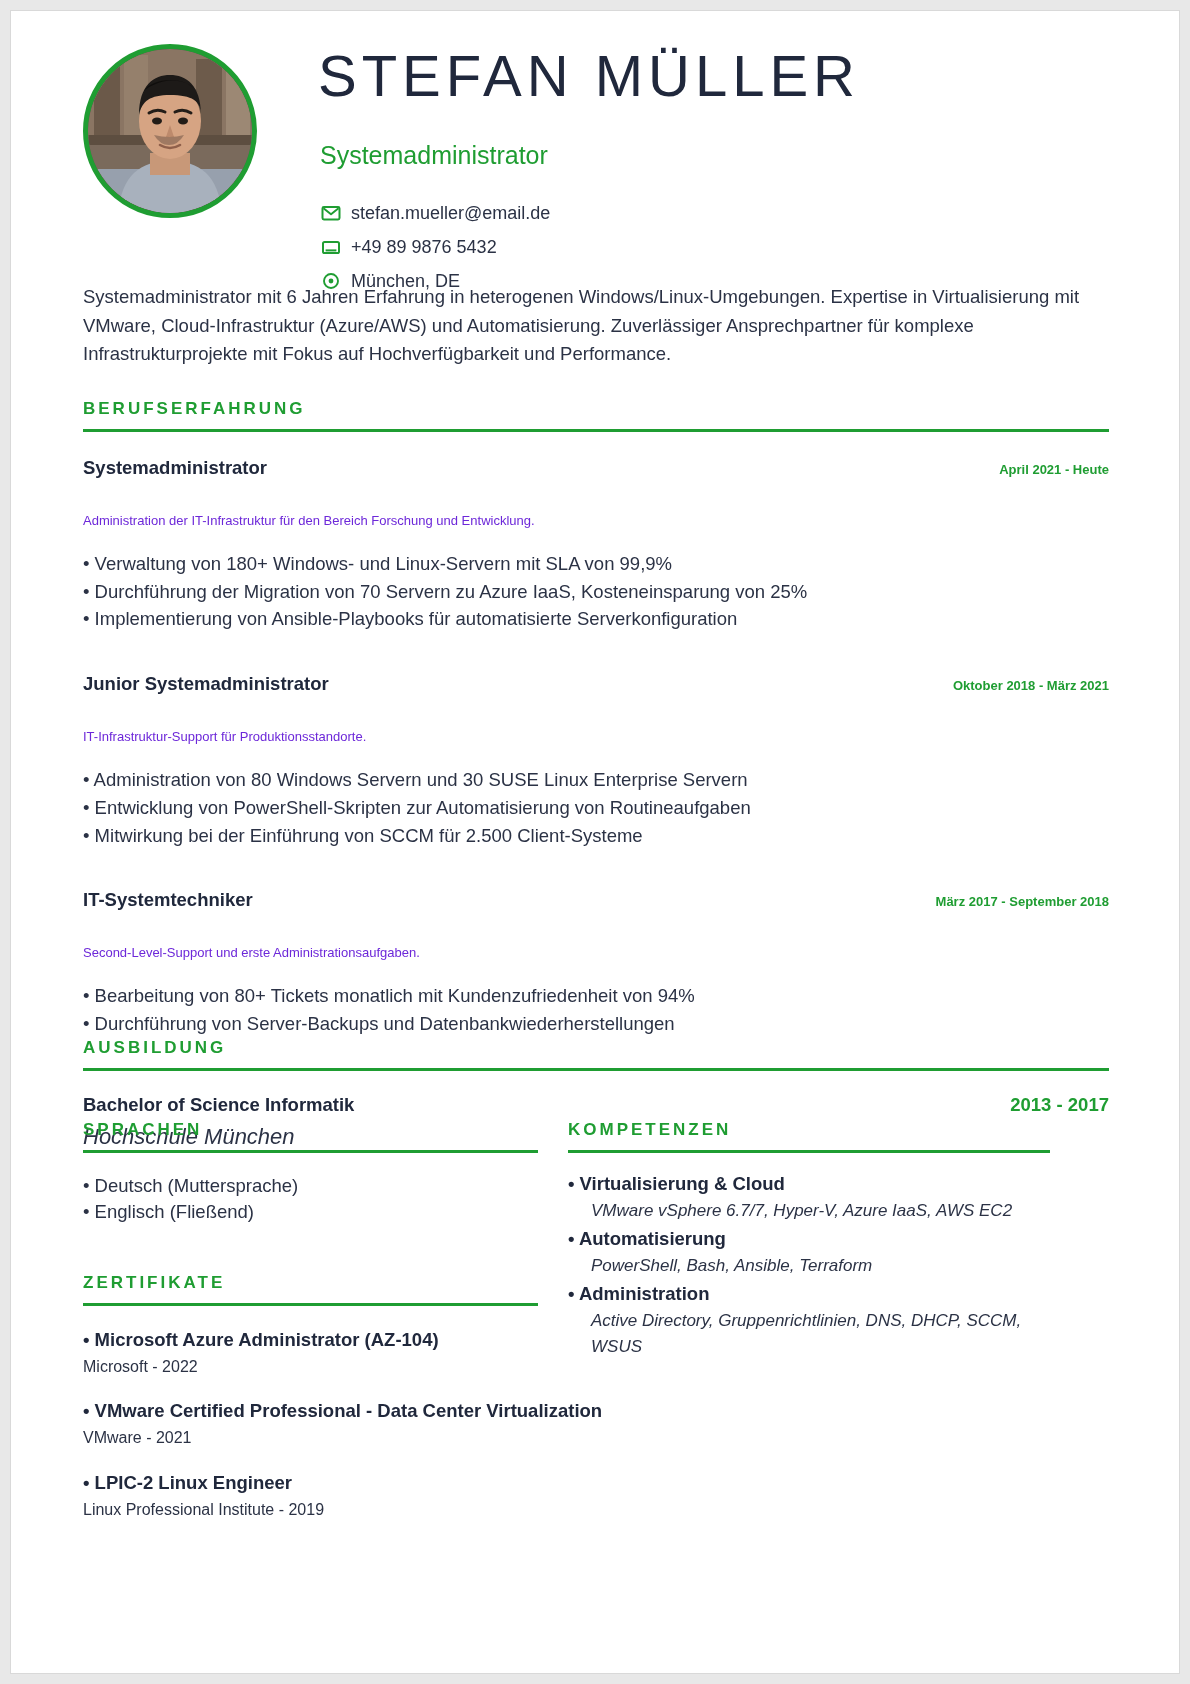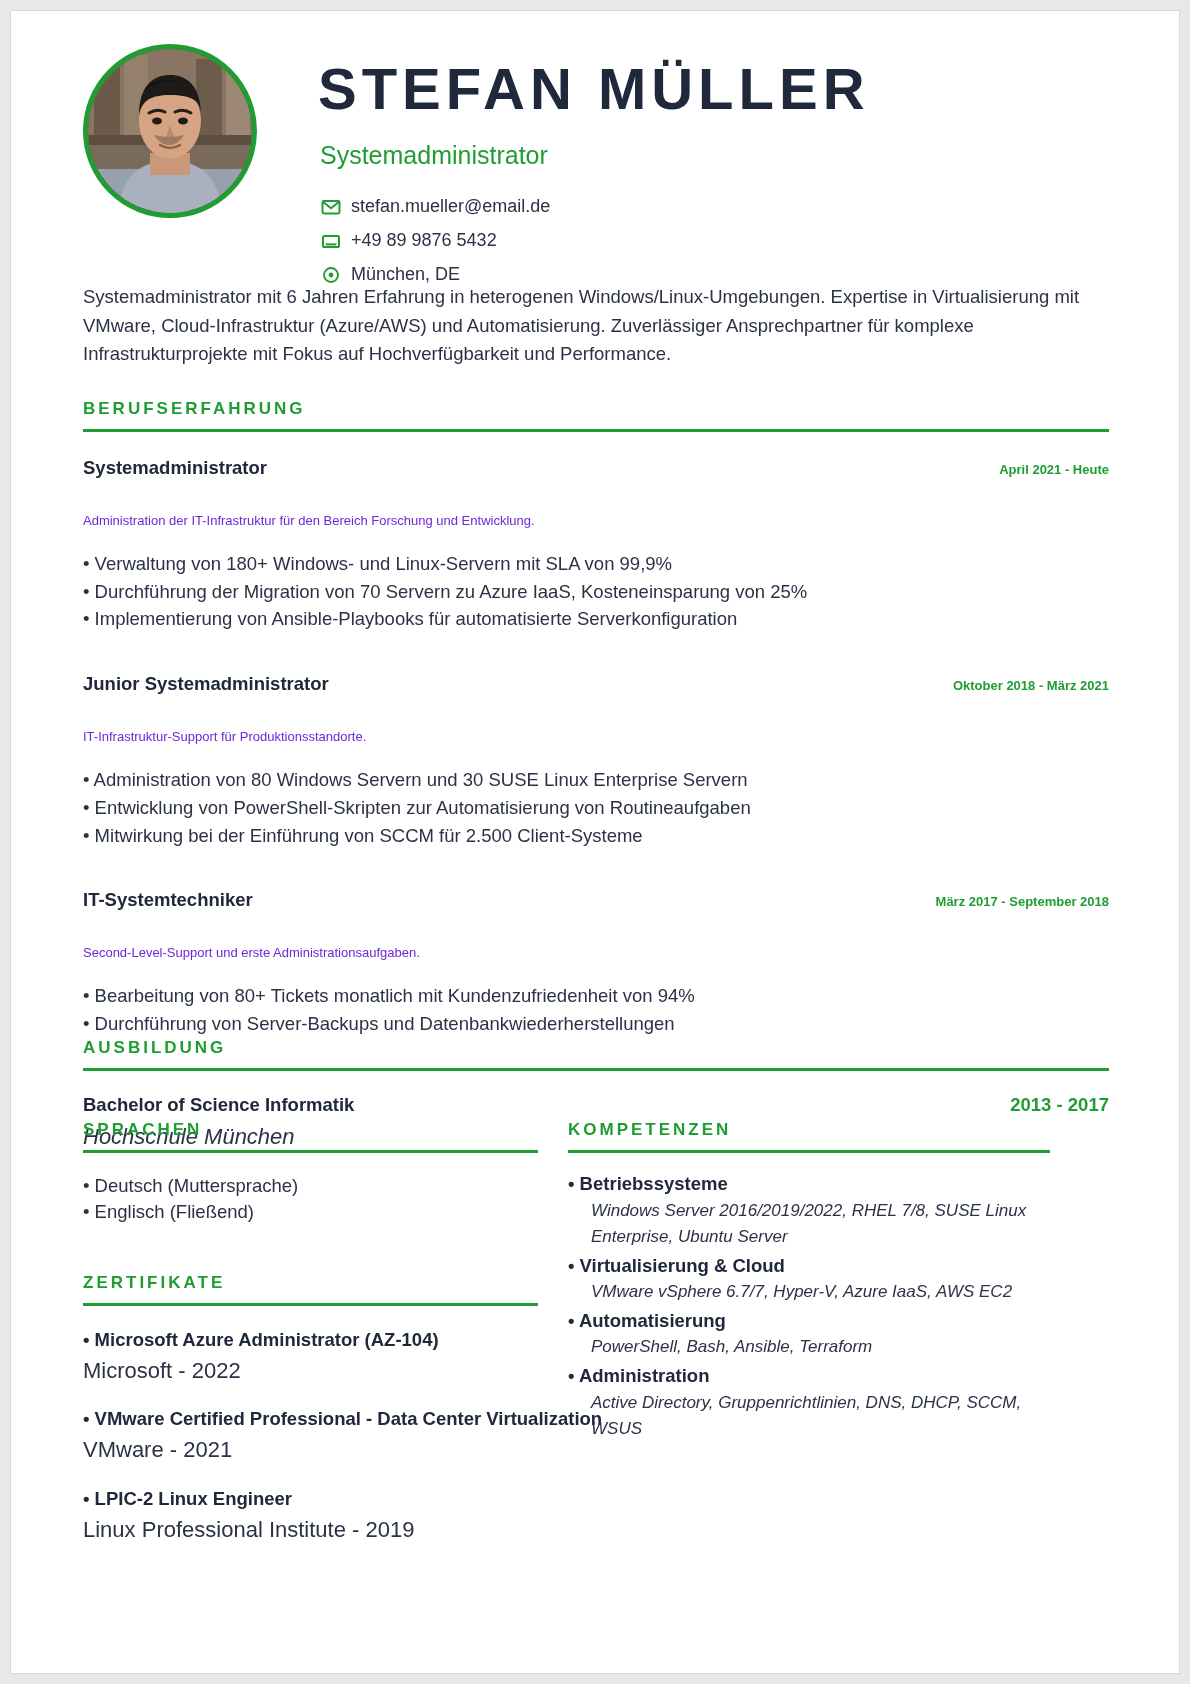--- a/index.html
+++ b/index.html
@@ -24,32 +24,32 @@
     position:absolute;left:0px;top:33px;
     width:174px;height:174px;
     border-radius:50%;
     border:5px solid #1f9d32;
     box-sizing:border-box;
     overflow:hidden;
     background:#6f6357;
   }
   .photo-inner{position:absolute;inset:0;border-radius:50%;overflow:hidden;}
   .name{
-    position:absolute;left:235px;top:49px;
-    font-size:58px;font-weight:700;letter-spacing:5px;
+    position:absolute;left:235px;top:36px;
+    font-size:58px;font-weight:400;letter-spacing:5px;
     color:#20283c;line-height:1;white-space:nowrap;
   }
   .role{
     position:absolute;left:237px;top:132px;
     font-size:25px;color:#1f9d32;font-weight:400;line-height:1;
   }
   .contact{
     position:absolute;left:237px;top:185px;width:520px;
   }
-  .c-line{display:flex;align-items:flex-start;height:34px;font-size:18px;color:#2b3245;}
+  .c-line{display:flex;align-items:center;height:34px;font-size:18px;color:#2b3245;}
   .c-ico{width:22px;height:22px;margin-right:9px;flex:none;display:block;}
   .summary{
     position:absolute;left:0px;top:272px;width:1026px;
     font-size:18.5px;line-height:1.55;color:#2b3245;text-align:left;
   }
 
   
   .sec-title{
     font-size:17px;font-weight:700;letter-spacing:3px;
     color:#1f9d32;text-transform:uppercase;line-height:1;
@@ -70,21 +70,21 @@
 
   
   .cols{position:absolute;left:0;top:1110px;width:1026px;}
   .col-l{position:absolute;left:0;top:0;width:455px;}
   .col-r{position:absolute;left:485px;top:0;width:482px;}
 
   .li{font-size:18.5px;color:#2b3245;line-height:1.42;}
 
   .cert{margin-top:22px;}
   .cert-name{font-size:18.5px;font-weight:700;color:#20283c;white-space:nowrap;line-height:1.3;}
-  .cert-meta{font-size:22px;color:#2b3245;margin-top:5px;line-height:1.3;}
+  .cert-meta{font-size:16px;color:#2b3245;margin-top:5px;line-height:1.3;}
 
   .skill{margin-top:2px;}
   .skill-cat{font-size:18.5px;font-weight:700;color:#20283c;line-height:1.45;}
   .skill-items{font-size:17px;font-style:italic;color:#2b3245;line-height:1.55;padding-left:23px;}
 </style>
 </head>
 <body>
 
 <div class="page">
  <div class="inner">
@@ -239,24 +239,20 @@
       </div>
     </div>
 
     <div class="col-r">
       <div>
         <div class="sec-title">KOMPETENZEN</div>
         <div class="sec-rule"></div>
 
         <div style="margin-top:18px;">
           <div class="skill">
-            <div class="skill-cat">• Betriebssysteme</div>
-            <div class="skill-items">Windows Server 2016/2019/2022, RHEL 7/8, SUSE Linux Enterprise, Ubuntu Server</div>
-          </div>
-          <div class="skill">
             <div class="skill-cat">• Virtualisierung &amp; Cloud</div>
             <div class="skill-items">VMware vSphere 6.7/7, Hyper-V, Azure IaaS, AWS EC2</div>
           </div>
           <div class="skill">
             <div class="skill-cat">• Automatisierung</div>
             <div class="skill-items">PowerShell, Bash, Ansible, Terraform</div>
           </div>
           <div class="skill">
             <div class="skill-cat">• Administration</div>
             <div class="skill-items">Active Directory, Gruppenrichtlinien, DNS, DHCP, SCCM, WSUS</div>

